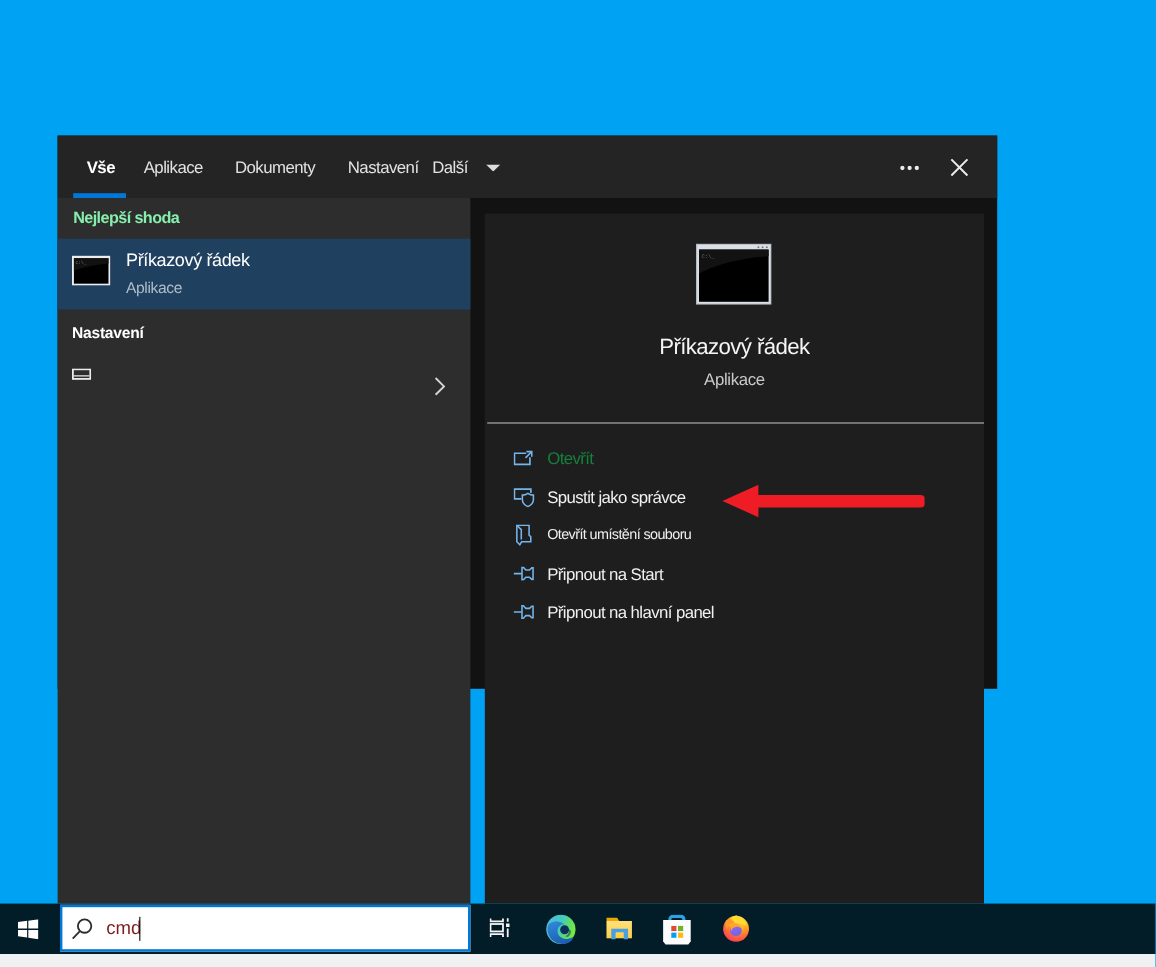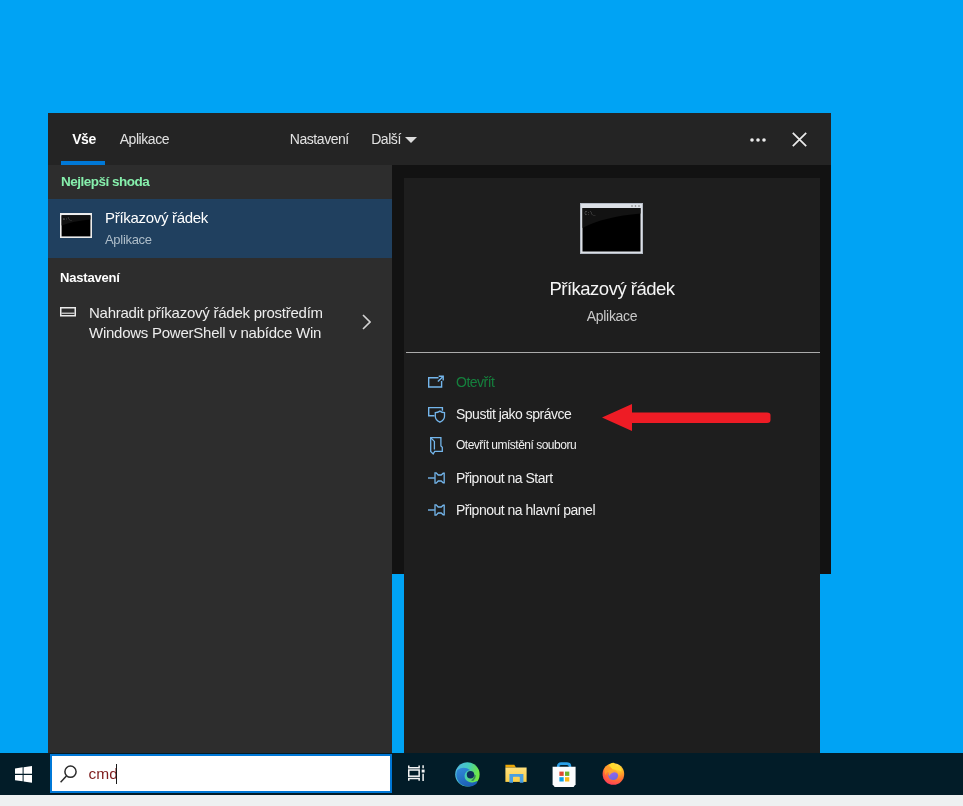--- a/index.html
+++ b/index.html
@@ -14,22 +14,23 @@
 <div class="abs" style="left:0; top:753px; width:963px; height:42px; background:#021c28;"></div>
 
 <div class="abs" style="left:0; top:795px; width:963px; height:11px; background:#eef0f1;"></div>
 
 <div class="abs" style="left:48px; top:113px; width:783px; height:461px; background:#121212;">
 
   <div class="abs" style="left:0; top:0; width:783px; height:52px; background:#242424;"></div>
 
   <div class="tab" style="left:36px; color:#fff; font-weight:bold;">Vše</div>
   <div class="tab" style="left:96.4px;">Aplikace</div>
+  <div class="tab" style="left:181.2px;">Dokumenty</div>
   <div class="tab" style="left:271.3px;">Nastavení</div>
-  <div class="tab" style="left:338px;">Další</div>
+  <div class="tab" style="left:327px;">Další</div>
   <svg class="abs" style="left:357px; top:23.5px;" width="12" height="6" viewBox="0 0 12 6">
       <path d="M0 0 H12 L6 6 Z" fill="#dcdcdc"></path>
     </svg>
   <div class="abs" style="left:13px; top:48px; width:44px; height:3.8px; background:#0078d7;"></div>
 
   <svg class="abs" style="left:702.3px; top:24.7px;" width="18" height="4">
       <circle cx="2" cy="2" r="1.8" fill="#ebebeb"></circle>
       <circle cx="8" cy="2" r="1.8" fill="#ebebeb"></circle>
       <circle cx="14" cy="2" r="1.8" fill="#ebebeb"></circle>
     </svg>
@@ -50,21 +51,20 @@
   </svg>
   <div class="abs" style="left:57px; top:95.5px; color:#fff; font-size:15px; letter-spacing:-0.3px;">Příkazový řádek</div>
   <div class="abs" style="left:57px; top:118.5px; color:#aebdc9; font-size:13px; letter-spacing:-0.3px;">Aplikace</div>
 
   <div class="abs" style="left:12px; top:157.2px; color:#fff; font-size:13px; font-weight:bold; letter-spacing:-0.2px;">Nastavení</div>
 
   <svg class="abs" style="left:12px; top:194px;" width="16" height="9.5" viewBox="0 0 16 9.5">
     <rect x="0.75" y="0.75" width="14.5" height="8" fill="none" stroke="#ebebeb" stroke-width="1.5"></rect>
     <line x1="1.5" y1="6.2" x2="14.5" y2="6.2" stroke="#ebebeb" stroke-width="1.1"></line>
   </svg>
-  <div class="abs" style="left:41px; top:189.5px; color:#ededed; font-size:15px; letter-spacing:-0.25px; line-height:20px; width:285px;">Nahradit příkazový řádek prostředím Windows PowerShell v nabídce Win</div>
   <svg class="abs" style="left:313.5px; top:200.5px;" width="9" height="16" viewBox="0 0 9 16">
       <path d="M1 1 L8 8 L1 15" fill="none" stroke="#d4d4d4" stroke-width="1.6"></path>
     </svg>
 
   <div class="abs" style="left:356px; top:65px; width:416px; height:575px; background:#1e1e1e;"></div>
 
   <svg class="abs" style="left:532px; top:90px;" width="63" height="51" viewBox="0 0 63 51">
     <rect x="0" y="0" width="63" height="51" fill="#b4bac4"></rect>
     <rect x="1" y="1" width="61" height="49" fill="#dce0e6"></rect>
     <rect x="2.5" y="5" width="58" height="43.5" fill="#000"></rect>

